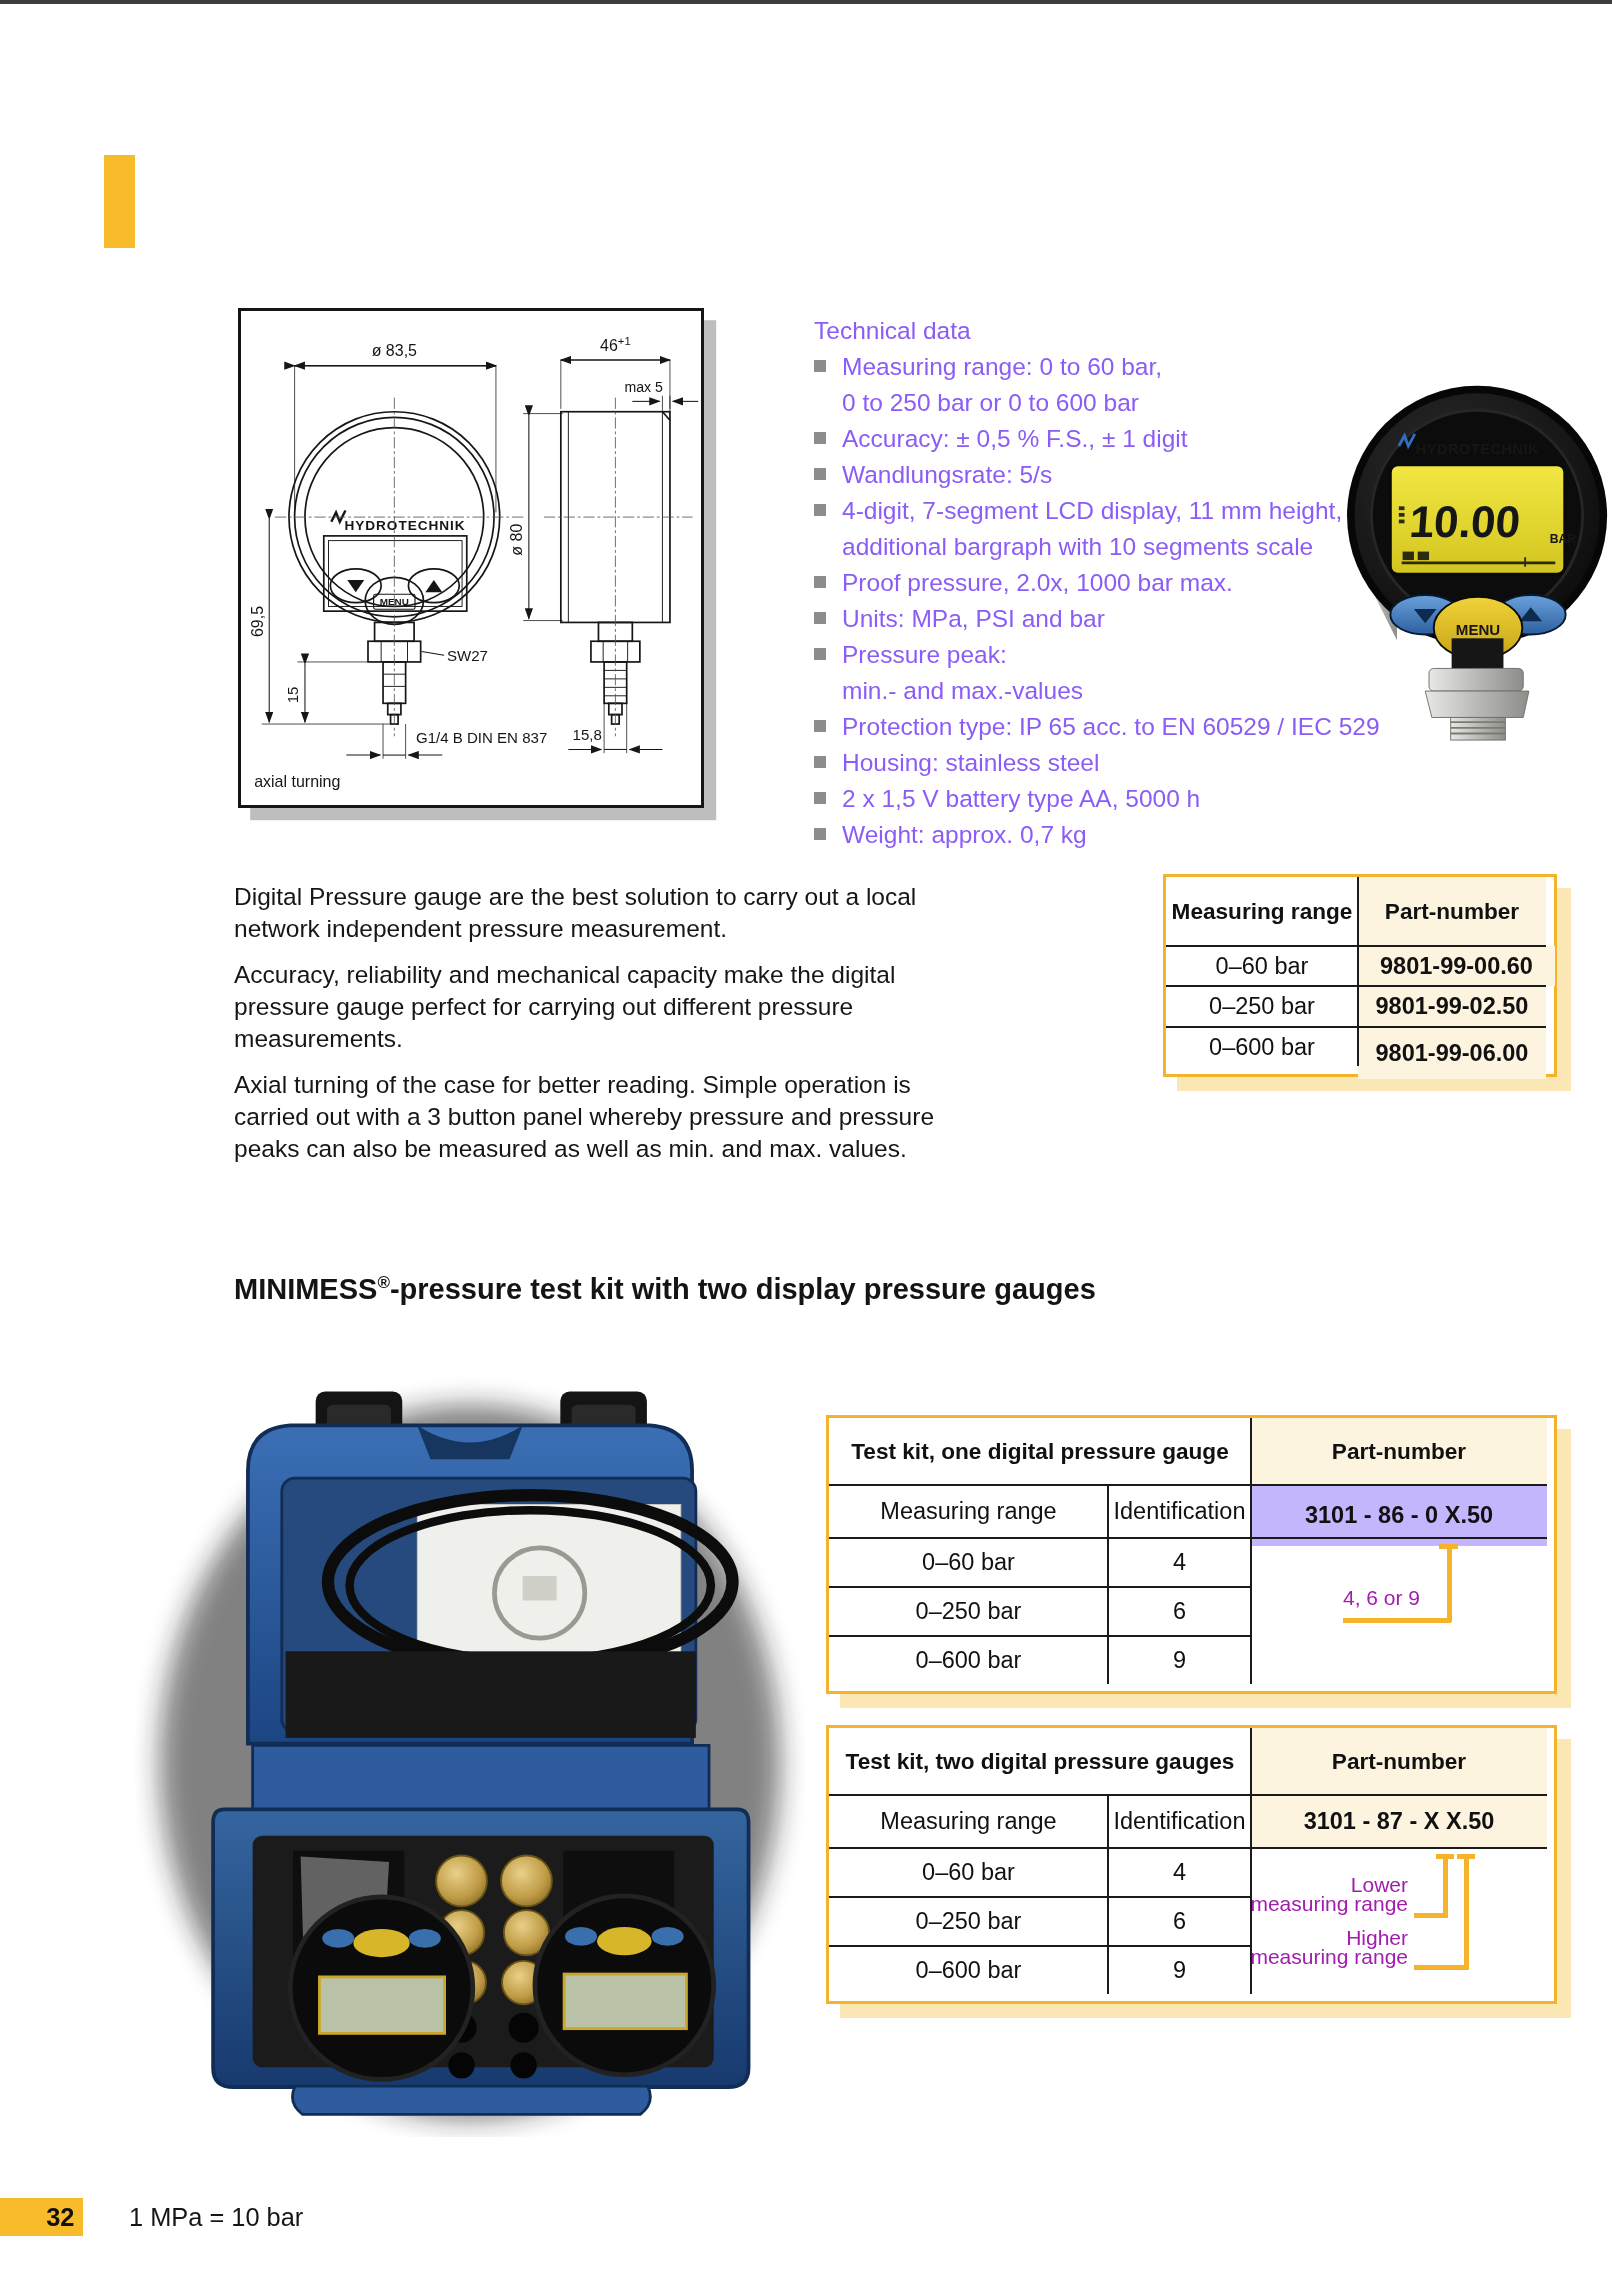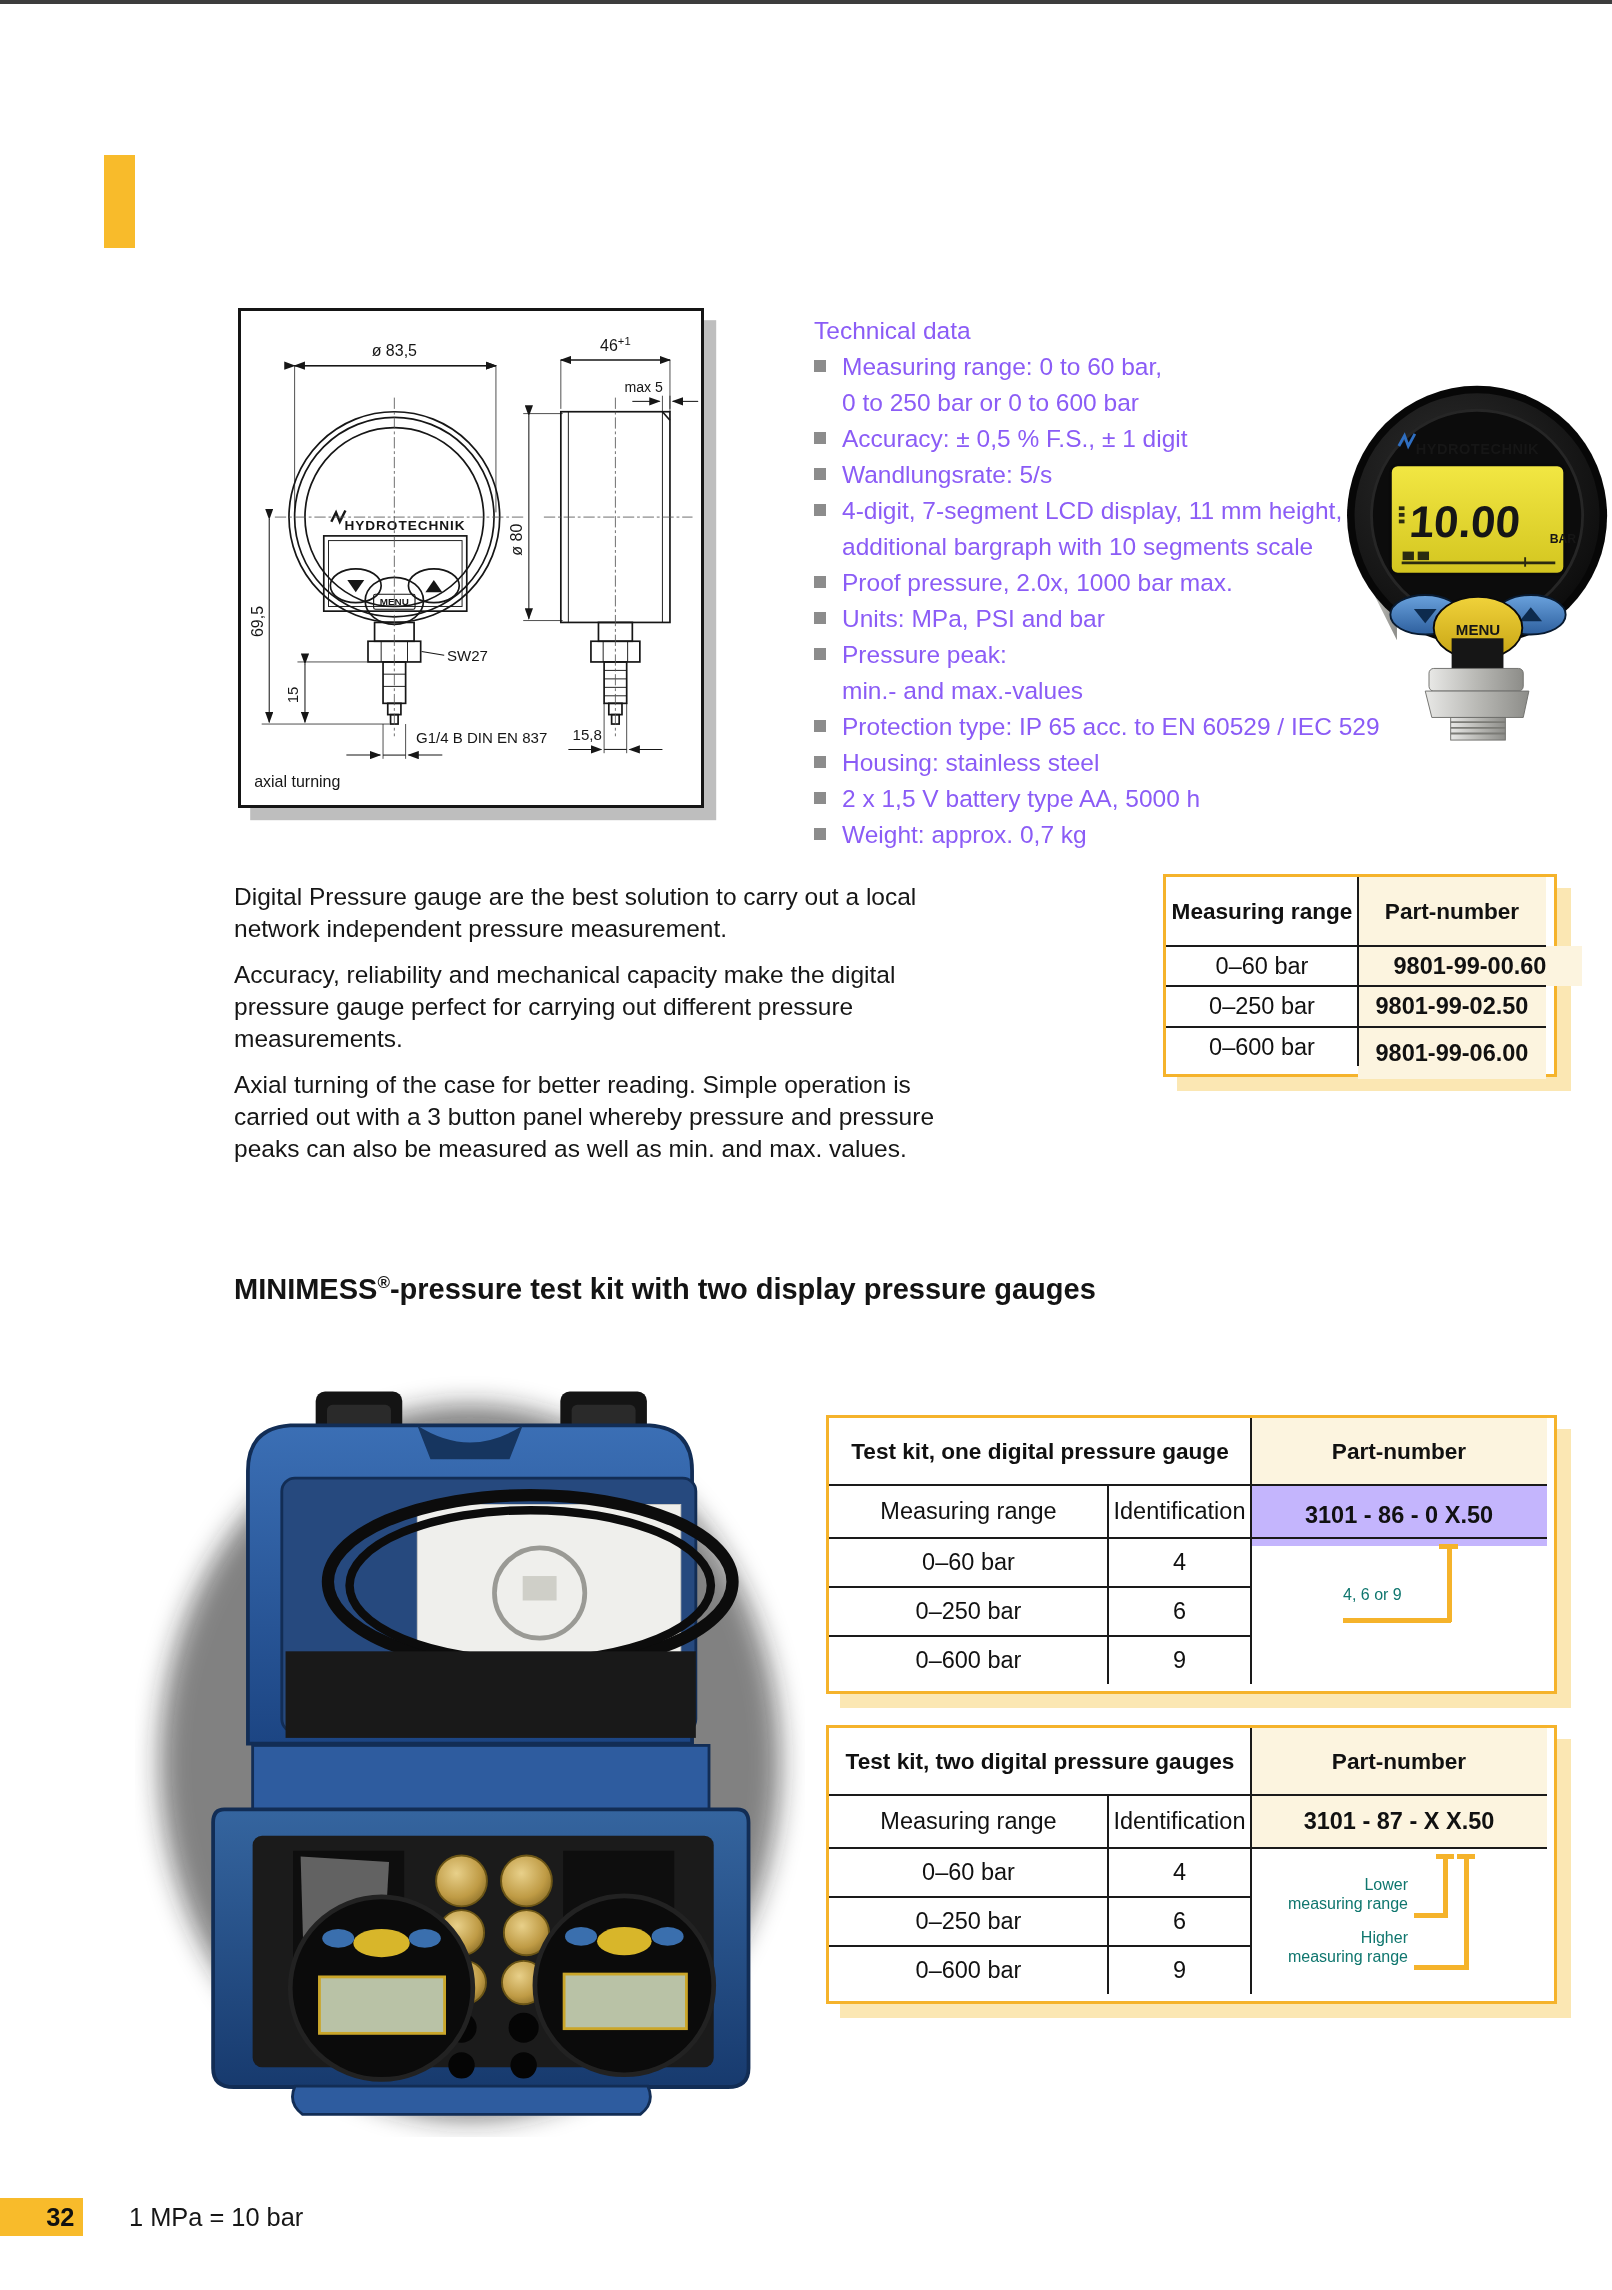--- a/index.html
+++ b/index.html
@@ -33,21 +33,21 @@
   
   .tblA{left:1163px;top:874px;width:388px;height:197px;}
   .tblA .cell{font-size:23.5px;}
   .tblA .hdr{font-size:22.6px;font-weight:bold;}
   
   .kit{width:725px;height:273px;}
   .kit .cell{font-size:23.5px;}
   .kit .hdr{font-size:22.6px;font-weight:bold;}
   .kit1{left:826px;top:1415px;}
   .kit2{left:826px;top:1725px;}
-  .anno{position:absolute;font-size:16px;color:#0f766e;}
+  .anno{position:absolute;font-size:21px;color:#a21caf;}
   .ybar{position:absolute;background:#F5B32B;}
   
   .sec-head{left:234px;top:1273px;font-size:29px;font-weight:bold;color:#141414;white-space:nowrap;}
   .sec-head sup{font-size:17px;}
   
   .foot-box{left:0;top:2198px;width:83px;height:38px;background:#F8BB2B;
             font-size:25.4px;font-weight:bold;line-height:38px;text-align:right;padding-right:8.5px;box-sizing:border-box;}
   .foot-note{left:129px;top:2198px;font-size:25.4px;line-height:38px;color:#161616;}
   svg text{font-family:"Liberation Sans",sans-serif;fill:#161616;}
 </style>
@@ -249,21 +249,21 @@
     <p>Digital Pressure gauge are the best solution to carry out a local network independent pressure measurement.</p>
     <p>Accuracy, reliability and mechanical capacity make the digital pressure gauge perfect for carrying out different pressure measurements.</p>
     <p>Axial turning of the case for better reading. Simple operation is carried out with a 3 button panel whereby pressure and pressure peaks can also be measured as well as min. and max. values.</p>
   </div>
 
   <div class="abs ytable tblA">
     <div class="cell hdr" style="left:0;top:0;width:192px;height:69px;">Measuring range</div>
     <div class="cell hdr cream" style="left:192px;top:0;width:188px;height:69px;">Part-number</div>
     <div class="cell cream" style="left:192px;top:69px;width:188px;height:121px;"></div>
     <div class="cell" style="left:0;top:69px;width:192px;height:40px;">0–60 bar</div>
-    <div class="cell b" style="left:192px;top:69px;width:224px;height:40px;background:#FCF4DF;">9801-99-00.60</div>
+    <div class="cell b" style="left:192px;top:69px;width:197px;height:40px;background:#FCF4DF;">9801-99-00.60</div>
     <div class="cell" style="left:0;top:109px;width:192px;height:40px;">0–250 bar</div>
     <div class="cell b" style="left:192px;top:109px;width:188px;height:40px;background:#FCF4DF;">9801-99-02.50</div>
     <div class="cell" style="left:0;top:150px;width:192px;height:40px;">0–600 bar</div>
     <div class="cell b" style="left:192px;top:150px;width:188px;height:52px;background:#FCF4DF;">9801-99-06.00</div>
     <div class="ln" style="left:191px;top:0;width:1.9px;height:189px;"></div>
     <div class="ln" style="left:0;top:68px;width:380px;height:1.9px;"></div>
     <div class="ln" style="left:0;top:108px;width:380px;height:1.9px;"></div>
     <div class="ln" style="left:0;top:149px;width:380px;height:1.9px;"></div>
   </div>
 

